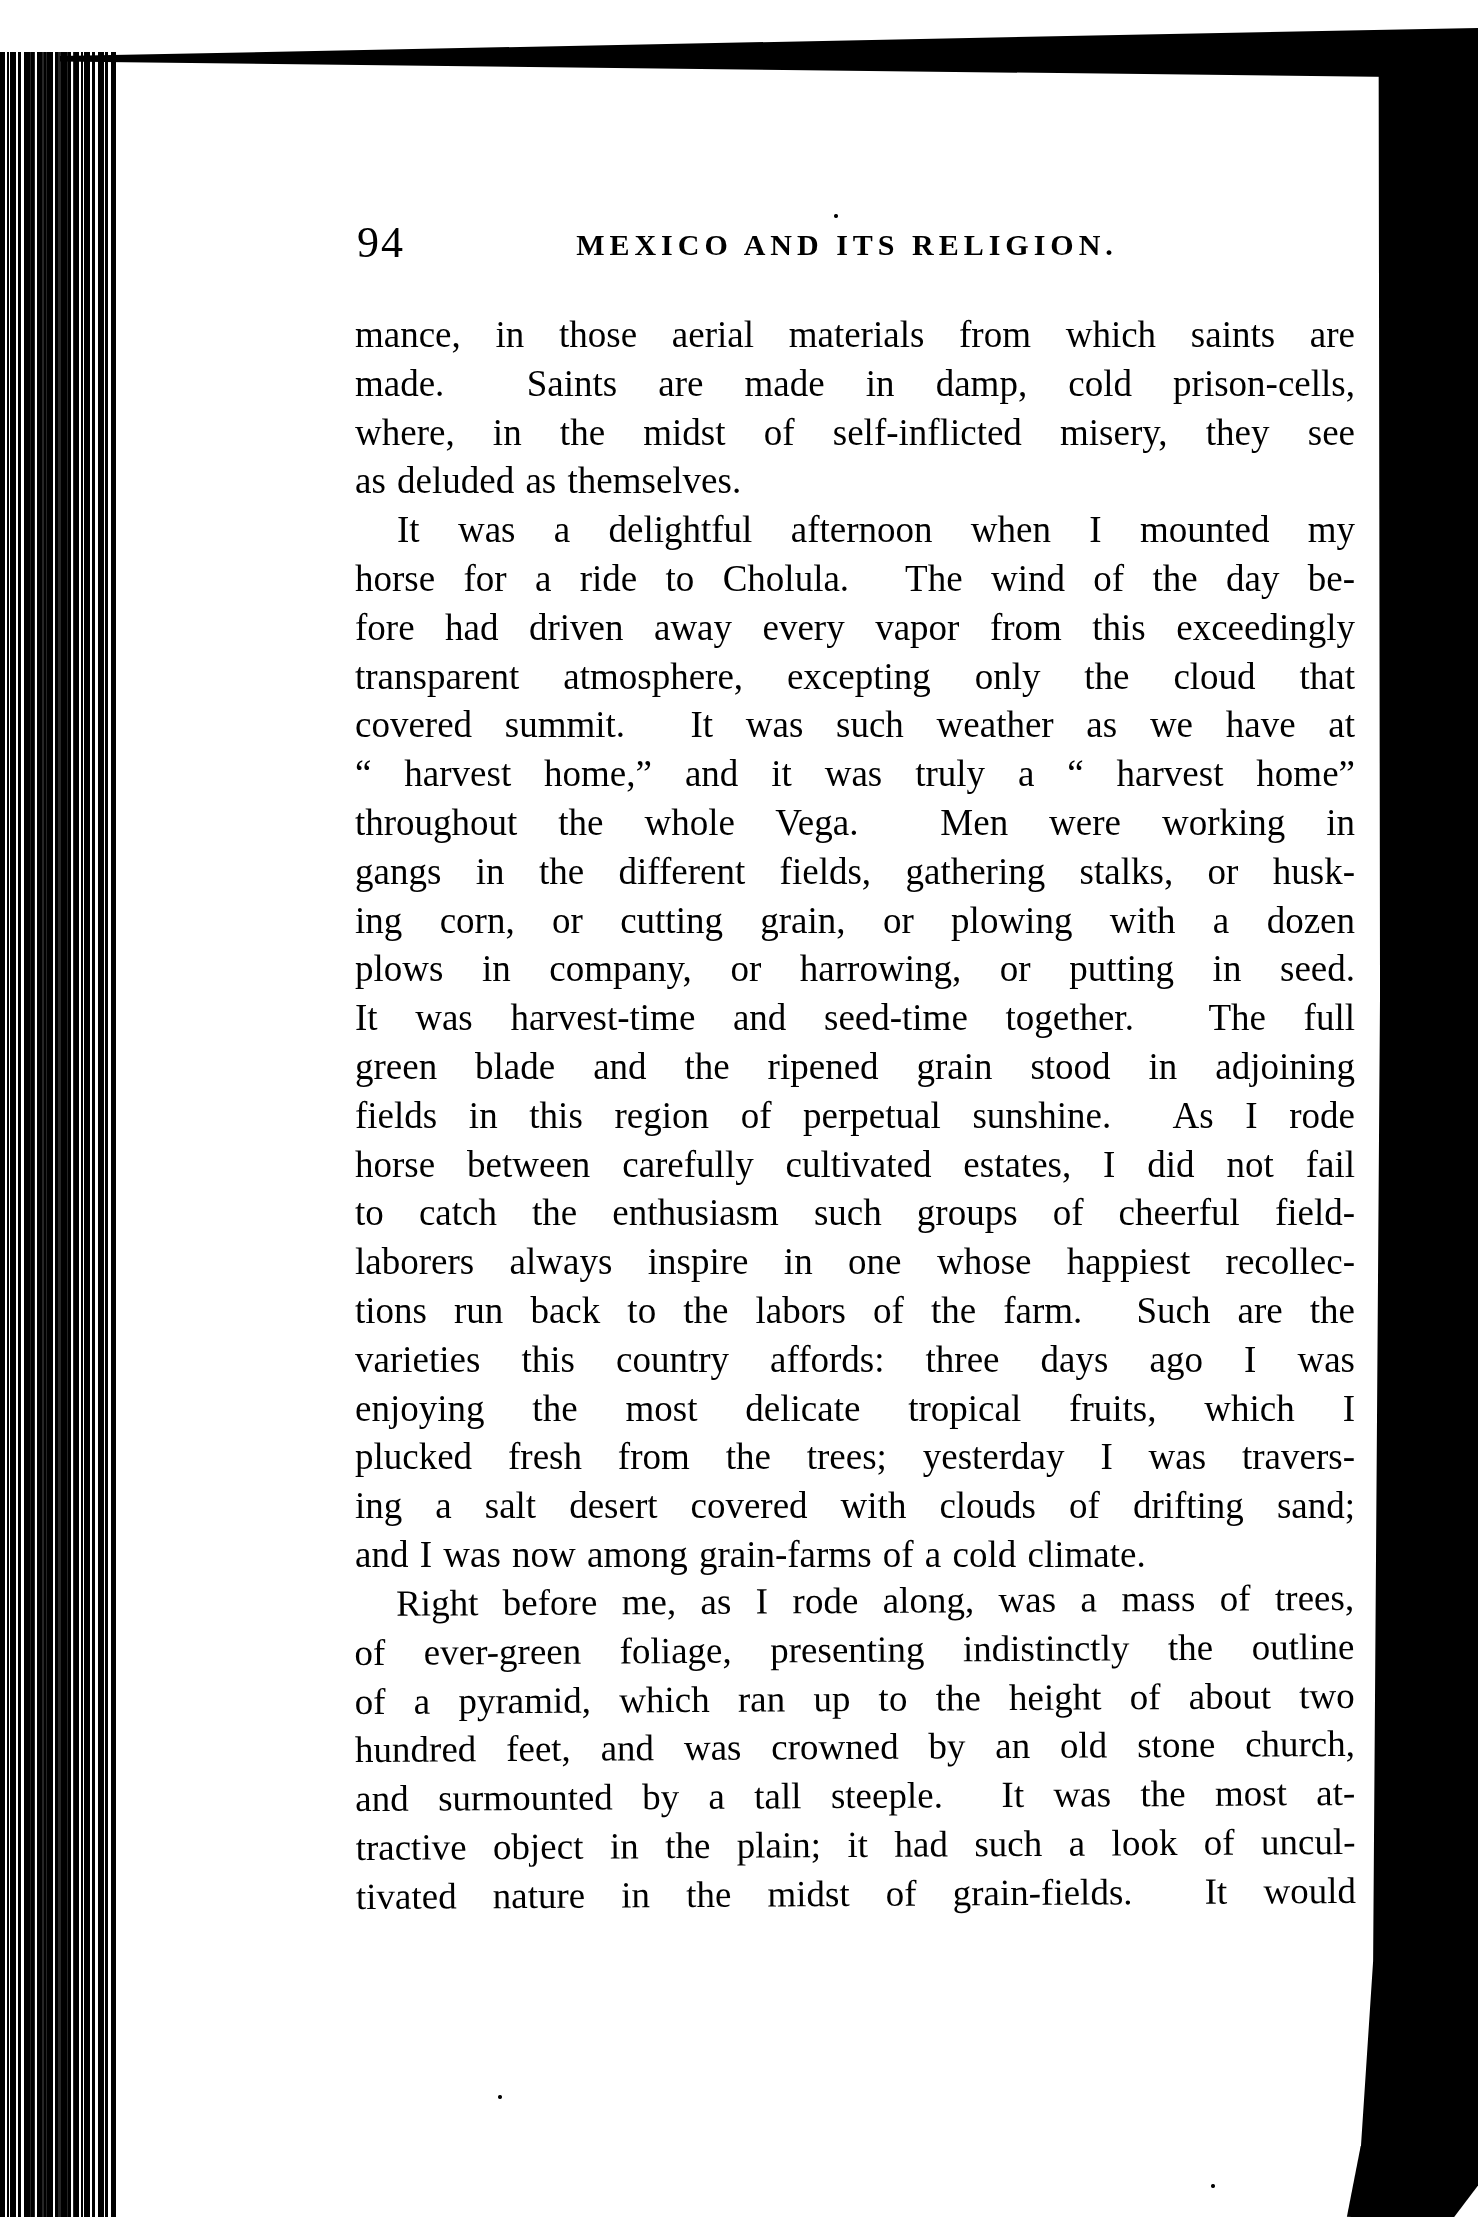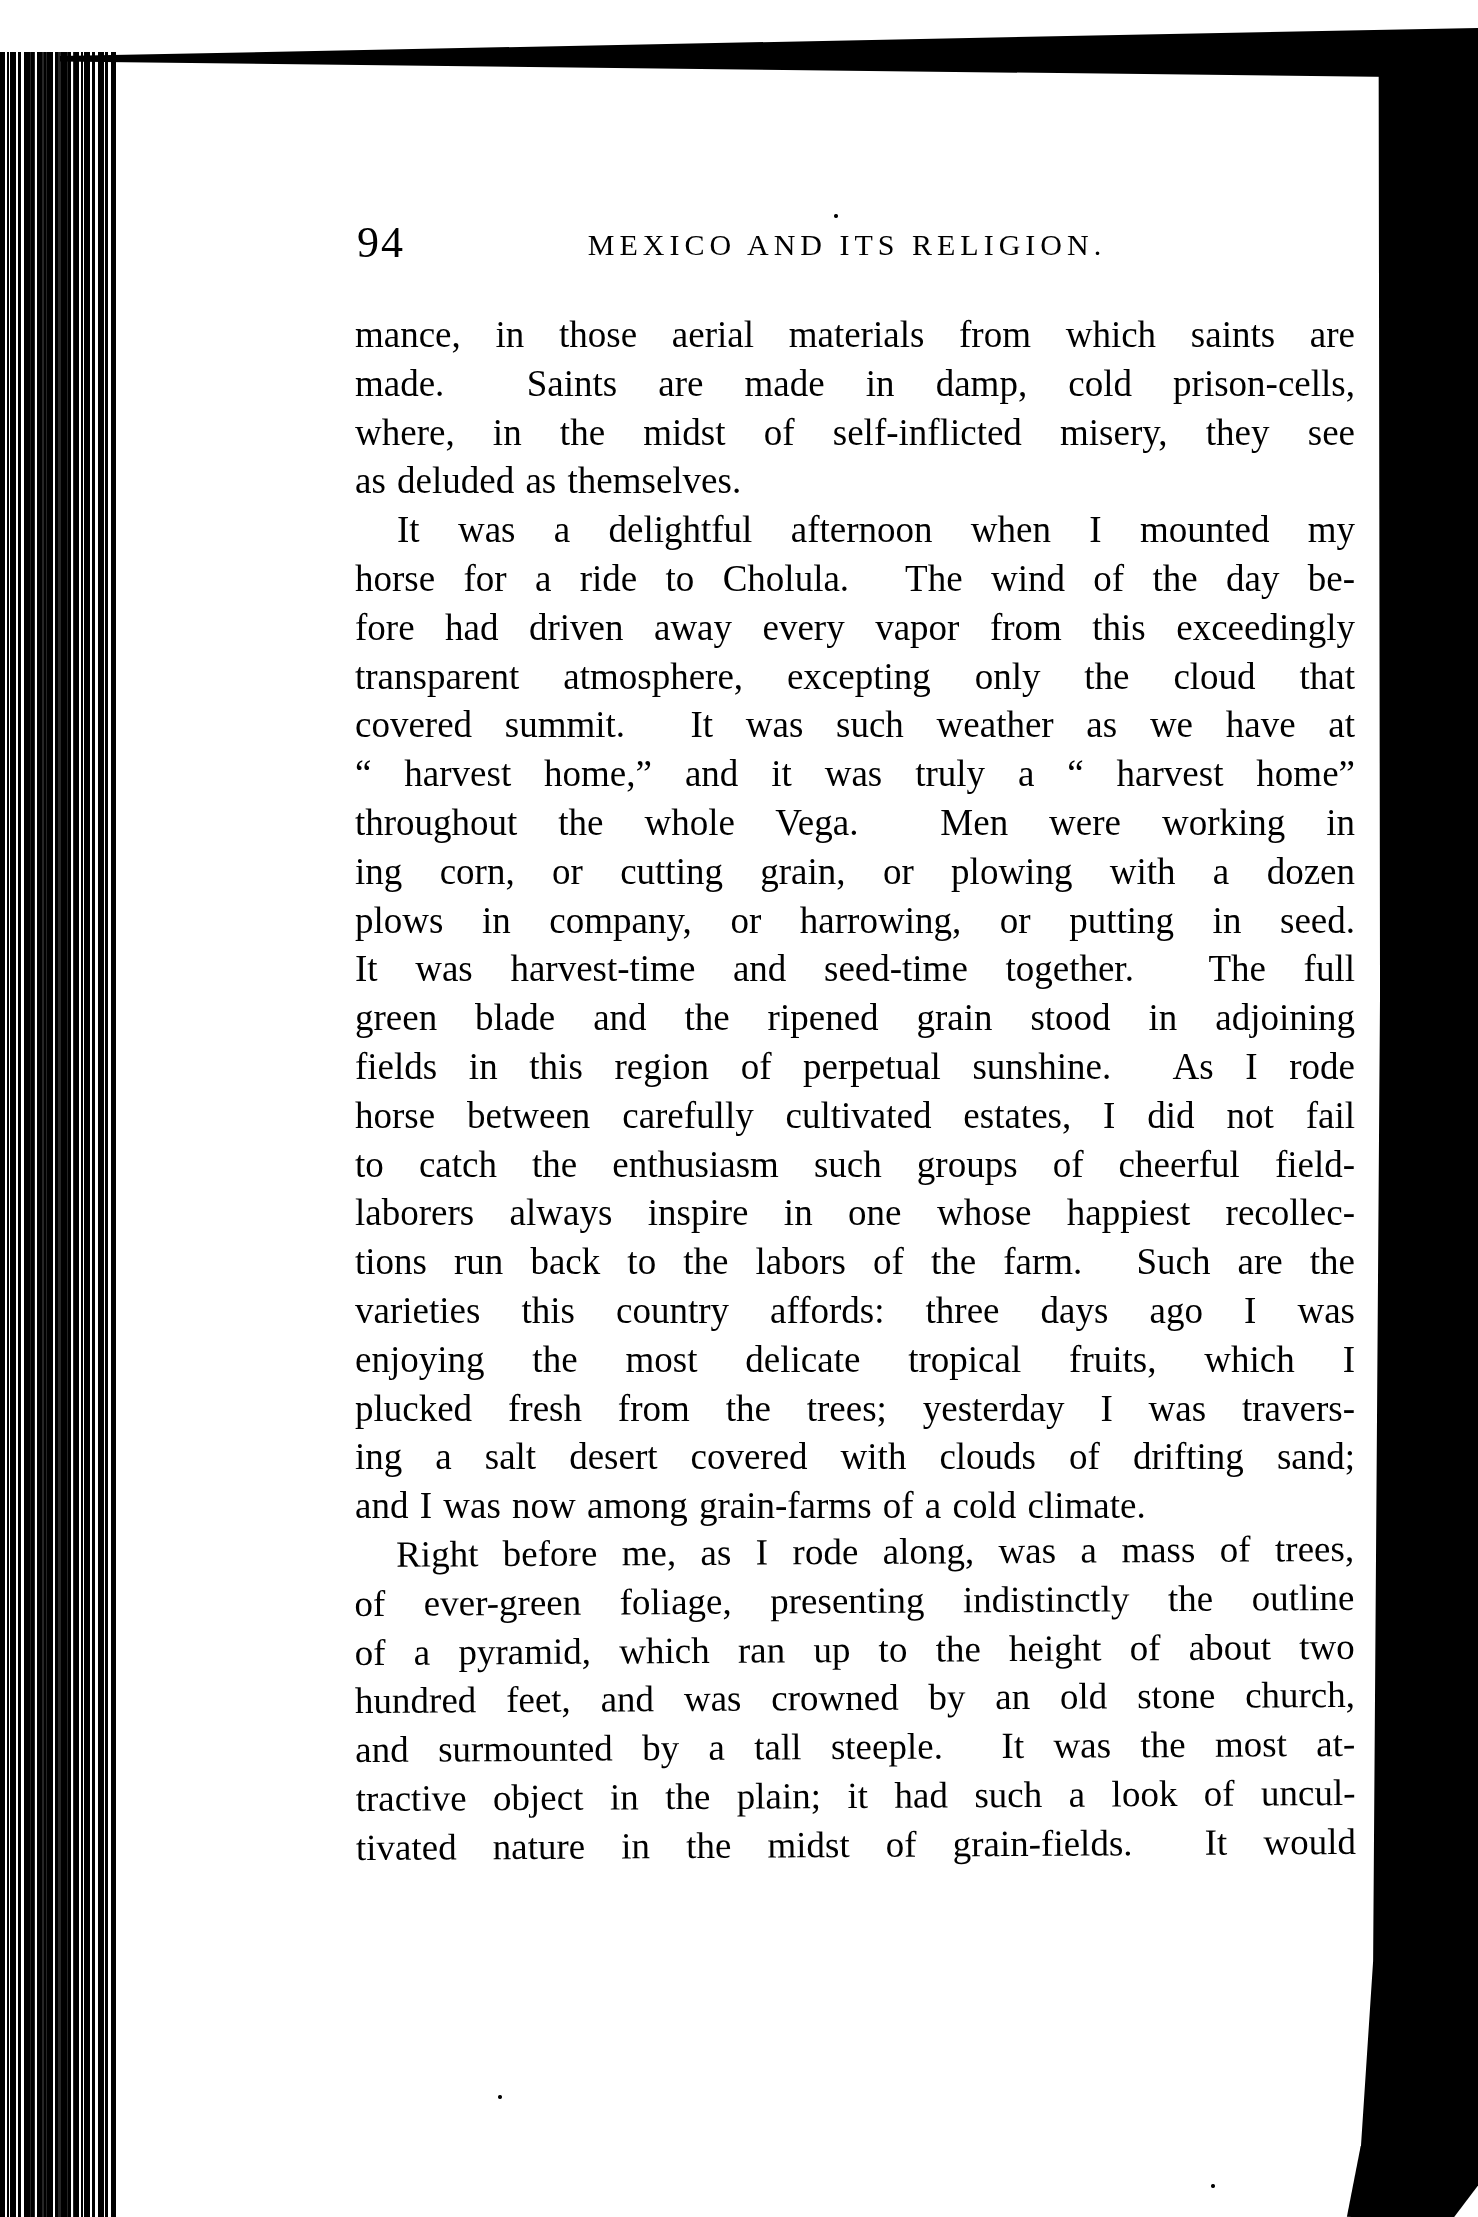--- a/index.html
+++ b/index.html
@@ -82,21 +82,21 @@
     width: 1000px; height: 56px;
   }
   .page-num {
     position: absolute; left: 2px; top: 0;
     font-size: 44px; line-height: 1; letter-spacing: 2px;
   }
   .head-title {
     position: absolute; left: calc(50% - 8px); top: 9px;
     transform: translateX(-50%);
     font-size: 30px; line-height: 1;
-    font-weight: 400;
+    font-weight: 700;
     letter-spacing: 5px;
     white-space: nowrap;
   }
 
   .body-text {
     position: absolute;
     left: 355px; top: 283px;
     width: 1000px;
     font-size: 37px;
     line-height: 48.8px;
@@ -135,20 +135,21 @@
         <div class="line last">as deluded as themselves.</div>
       </div>
       <div class="paragraph">
         <div class="line indent">It was a delightful afternoon when I mounted my</div>
         <div class="line">horse for a ride to Cholula.&nbsp; The wind of the day be-</div>
         <div class="line">fore had driven away every vapor from this exceedingly</div>
         <div class="line">transparent atmosphere, excepting only the cloud that</div>
         <div class="line">covered summit.&nbsp; It was such weather as we have at</div>
         <div class="line">“ harvest home,” and it was truly a “ harvest home”</div>
         <div class="line">throughout the whole Vega.&nbsp; Men were working in</div>
+        <div class="line">gangs in the different fields, gathering stalks, or husk-</div>
         <div class="line">ing corn, or cutting grain, or plowing with a dozen</div>
         <div class="line">plows in company, or harrowing, or putting in seed.</div>
         <div class="line">It was harvest-time and seed-time together.&nbsp; The full</div>
         <div class="line">green blade and the ripened grain stood in adjoining</div>
         <div class="line">fields in this region of perpetual sunshine.&nbsp; As I rode</div>
         <div class="line">horse between carefully cultivated estates, I did not fail</div>
         <div class="line">to catch the enthusiasm such groups of cheerful field-</div>
         <div class="line">laborers always inspire in one whose happiest recollec-</div>
         <div class="line">tions run back to the labors of the farm.&nbsp; Such are the</div>
         <div class="line">varieties this country affords: three days ago I was</div>

